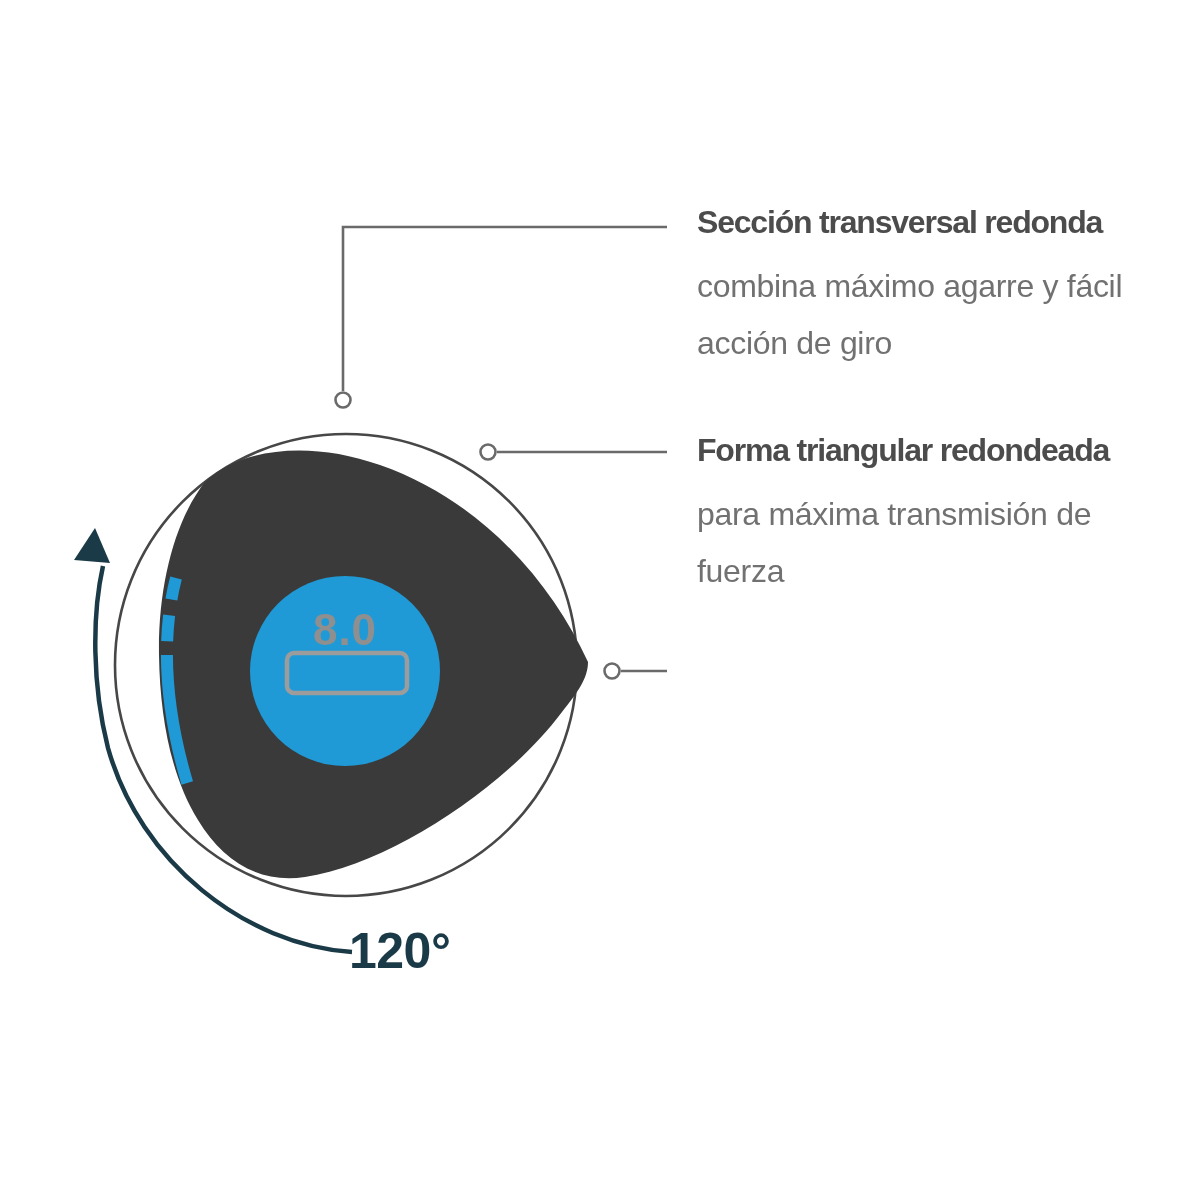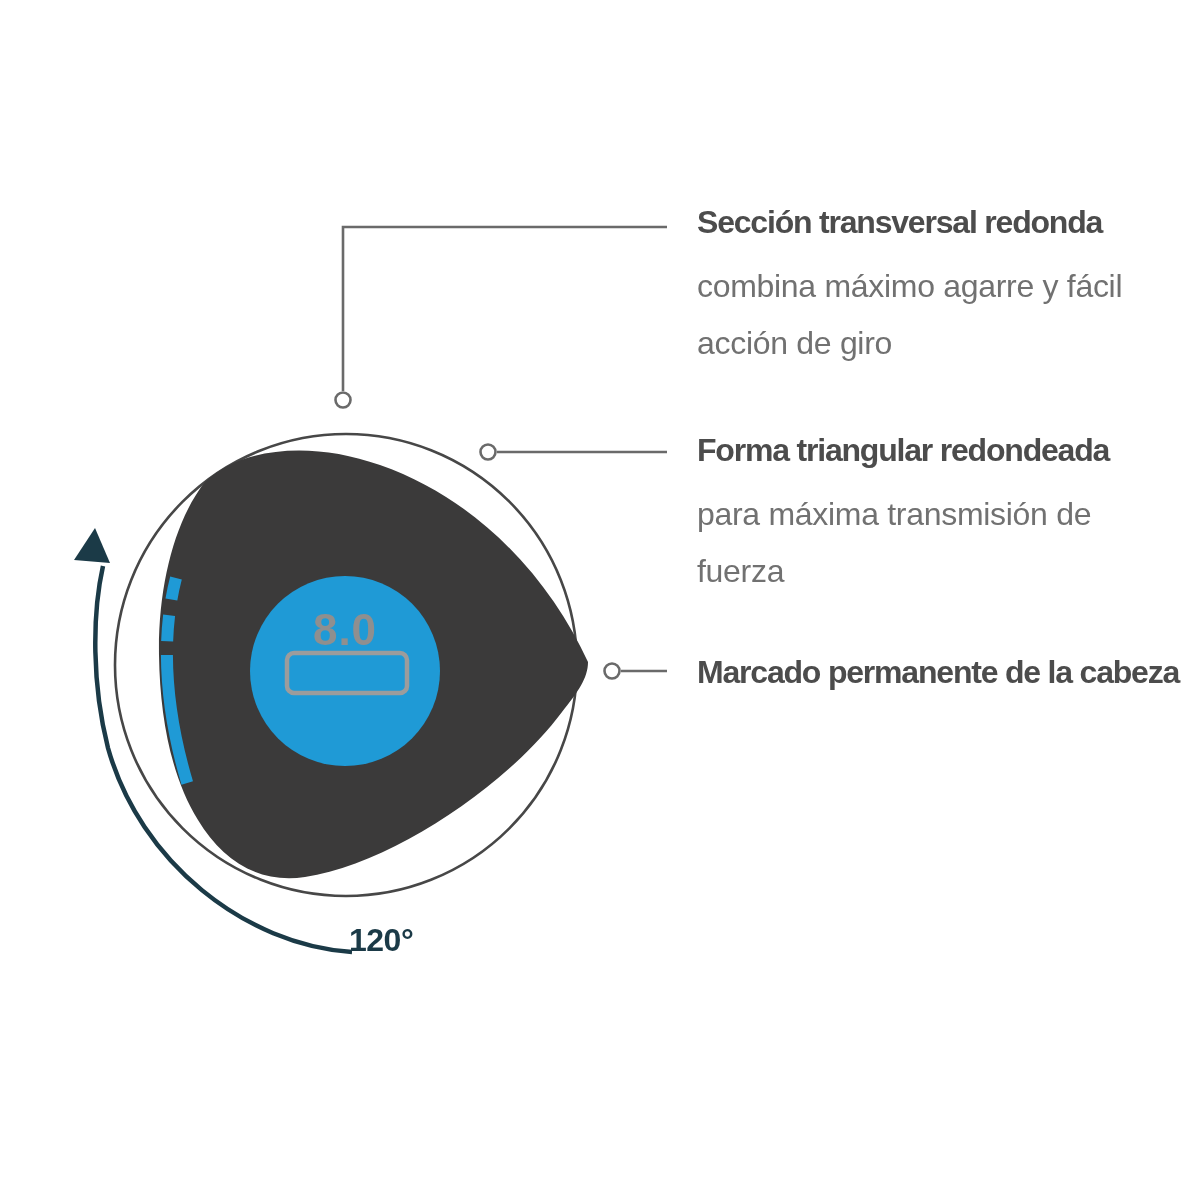--- a/index.html
+++ b/index.html
@@ -7,21 +7,21 @@
     position:relative;width:1200px;height:1200px;background:#ffffff;
     font-family:"Liberation Sans",sans-serif;overflow:hidden;
   }
   .diagram-svg{position:absolute;left:0;top:0;width:1200px;height:1200px;}
   .size-label{
     position:absolute;left:281px;top:605px;width:128px;text-align:center;
     font-size:44px;font-weight:700;color:#8f8f8f;letter-spacing:1px;
   }
   .angle-label{
     position:absolute;left:349px;top:922px;
-    font-size:32px;font-weight:700;color:#1b3a47;letter-spacing:-0.5px;
+    font-size:50px;font-weight:700;color:#1b3a47;letter-spacing:-0.5px;
   }
   .callout{position:absolute;left:697px;width:495px;}
   .callout-title{
     font-size:32px;font-weight:700;color:#4c4c4c;letter-spacing:-1.2px;
     line-height:40px;margin:0 0 16px 0;
   }
   .callout-body{
     font-size:32px;font-weight:400;color:#717171;letter-spacing:-0.3px;
     line-height:57px;white-space:pre-line;margin:0;
   }
@@ -75,16 +75,15 @@
 acción de giro</div>
   </div>
 
   <div class="callout c2">
     <div class="callout-title">Forma triangular redondeada</div>
     <div class="callout-body">para máxima transmisión de
 fuerza</div>
   </div>
 
   <div class="callout c3">
-    <div class="callout-title">Marcado permanente de la cabeza</div>
   </div>
 
 </div>
 
 </body></html>

